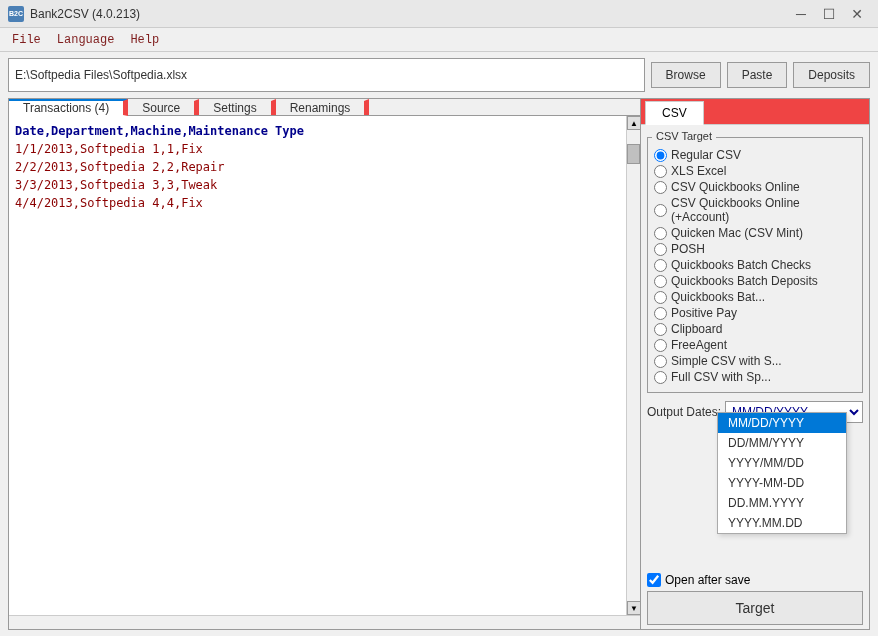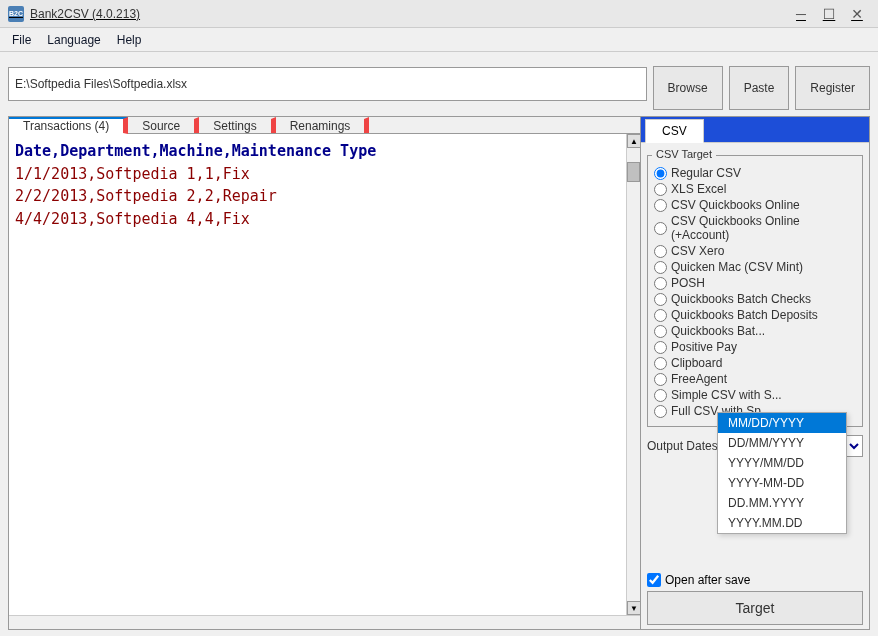--- a/index.html
+++ b/index.html
@@ -13,21 +13,20 @@
     }
 
     
     .title-bar {
       background: #e8e8e8;
       border-bottom: 1px solid #ccc;
       display: flex;
       justify-content: space-between;
       padding: 4px 8px;
       height: 28px;
-      text-decoration: underline;
     }
     .title-bar-left {
       display: flex;
       align-items: center;
       gap: 6px;
     }
     .title-bar-icon {
       width: 16px;
       height: 16px;
       background: #4a7fb5;
@@ -65,22 +64,23 @@
       background: #f0f0f0;
       border-bottom: 1px solid #ccc;
       display: flex;
       padding: 2px 4px;
       height: 24px;
       align-items: center;
     }
     .menu-item {
       padding: 2px 8px;
       cursor: pointer;
-      color: #0f172a;
-      font-size: 12px;
+      color: #7f1d1d;
+      font-size: 12px;
+      font-family: Liberation Mono, monospace;
     }
 
     
     .main-area {
       padding: 6px 8px;
       height: calc(636px - 52px);
       display: flex;
       flex-direction: column;
       gap: 6px;
     }
@@ -94,28 +94,27 @@
     .file-input {
       flex: 1;
       height: 34px;
       border: 1px solid #999;
       background: white;
       padding: 2px 6px;
       font-size: 12px;
       color: #333;
     }
     .file-btn {
-      height: 44px;
+      height: 26px;
       padding: 0 14px;
       background: #e8e8e8;
       border: 1px solid #999;
       cursor: pointer;
       font-size: 12px;
       color: #333;
-      margin-top: 8px;
     }
 
     
     .content-row {
       display: flex;
       gap: 0;
       flex: 1;
     }
 
     
@@ -148,21 +147,21 @@
       border-bottom: 1px solid white;
       margin-bottom: -1px;
       z-index: 1;
     }
 
     
     .text-area {
       flex: 1;
       padding: 6px;
       font-family: monospace;
-      font-size: 15px;
+      font-size: 12px;
       overflow-y: auto;
       overflow-x: hidden;
       position: relative;
     }
     .text-line { line-height: 1.5; white-space: nowrap; }
     .text-line.header { color: #00008b; font-weight: bold; }
     .text-line.data { color: #8b0000; }
 
     
     .h-scrollbar {
@@ -176,21 +175,21 @@
       width: 230px;
       display: flex;
       flex-direction: column;
       border: 1px solid #999;
       background: #f0f0f0;
     }
 
     
     .right-tabs {
       display: flex;
-      background: #1d4ed8;
+      background: #ef4444;
       border-bottom: 1px solid #ccc;
     }
     .right-tab {
       padding: 4px 16px;
       cursor: pointer;
       font-size: 12px;
       border: 1px solid #ccc;
       border-bottom: none;
       background: white;
       margin: 2px 4px -1px 4px;
@@ -370,21 +369,21 @@
   <span class="menu-item">Language</span>
   <span class="menu-item">Help</span>
 </div>
 
 <div class="main-area">
 
   <div class="file-row">
     <input class="file-input" type="text" value="E:\Softpedia Files\Softpedia.xlsx" style="">
     <button class="file-btn">Browse</button>
     <button class="file-btn">Paste</button>
-    <button class="file-btn">Register</button>
+    <button class="file-btn">Deposits</button>
   </div>
 
   <div class="content-row">
 
     <div class="left-panel">
 
       <div class="tabs">
         <div class="tab active">
           <span>Transactions (4)</span>
         </div>
@@ -397,20 +396,21 @@
         <div class="tab">
           <span>Renamings</span>
         </div>
       </div>
 
       <div class="left-panel-inner">
         <div class="text-area" style="flex:1;">
           <div class="text-line header">Date,Department,Machine,Maintenance Type</div>
           <div class="text-line data">1/1/2013,Softpedia 1,1,Fix</div>
           <div class="text-line data">2/2/2013,Softpedia 2,2,Repair</div>
+          <div class="text-line data">3/3/2013,Softpedia 3,3,Tweak</div>
           <div class="text-line data">4/4/2013,Softpedia 4,4,Fix</div>
         </div>
 
         <div class="scrollbar-v">
           <div class="scrollbar-arrow">▲</div>
           <div class="scrollbar-thumb"></div>
           <div style="flex:1;"></div>
           <div class="scrollbar-arrow">▼</div>
         </div>
       </div>
@@ -437,24 +437,20 @@
             <input type="radio" name="csv-target" style="">
             <span>XLS Excel</span>
           </div>
           <div class="radio-item">
             <input type="radio" name="csv-target" style="">
             <span>CSV Quickbooks Online</span>
           </div>
           <div class="radio-item">
             <input type="radio" name="csv-target" style="">
             <span>CSV Quickbooks Online (+Account)</span>
-          </div>
-          <div class="radio-item">
-            <input type="radio" name="csv-target" style="">
-            <span>CSV Xero</span>
           </div>
           <div class="radio-item">
             <input type="radio" name="csv-target" style="">
             <span>Quicken Mac (CSV Mint)</span>
           </div>
           <div class="radio-item">
             <input type="radio" name="csv-target" style="">
             <span>POSH</span>
           </div>
           <div class="radio-item">

